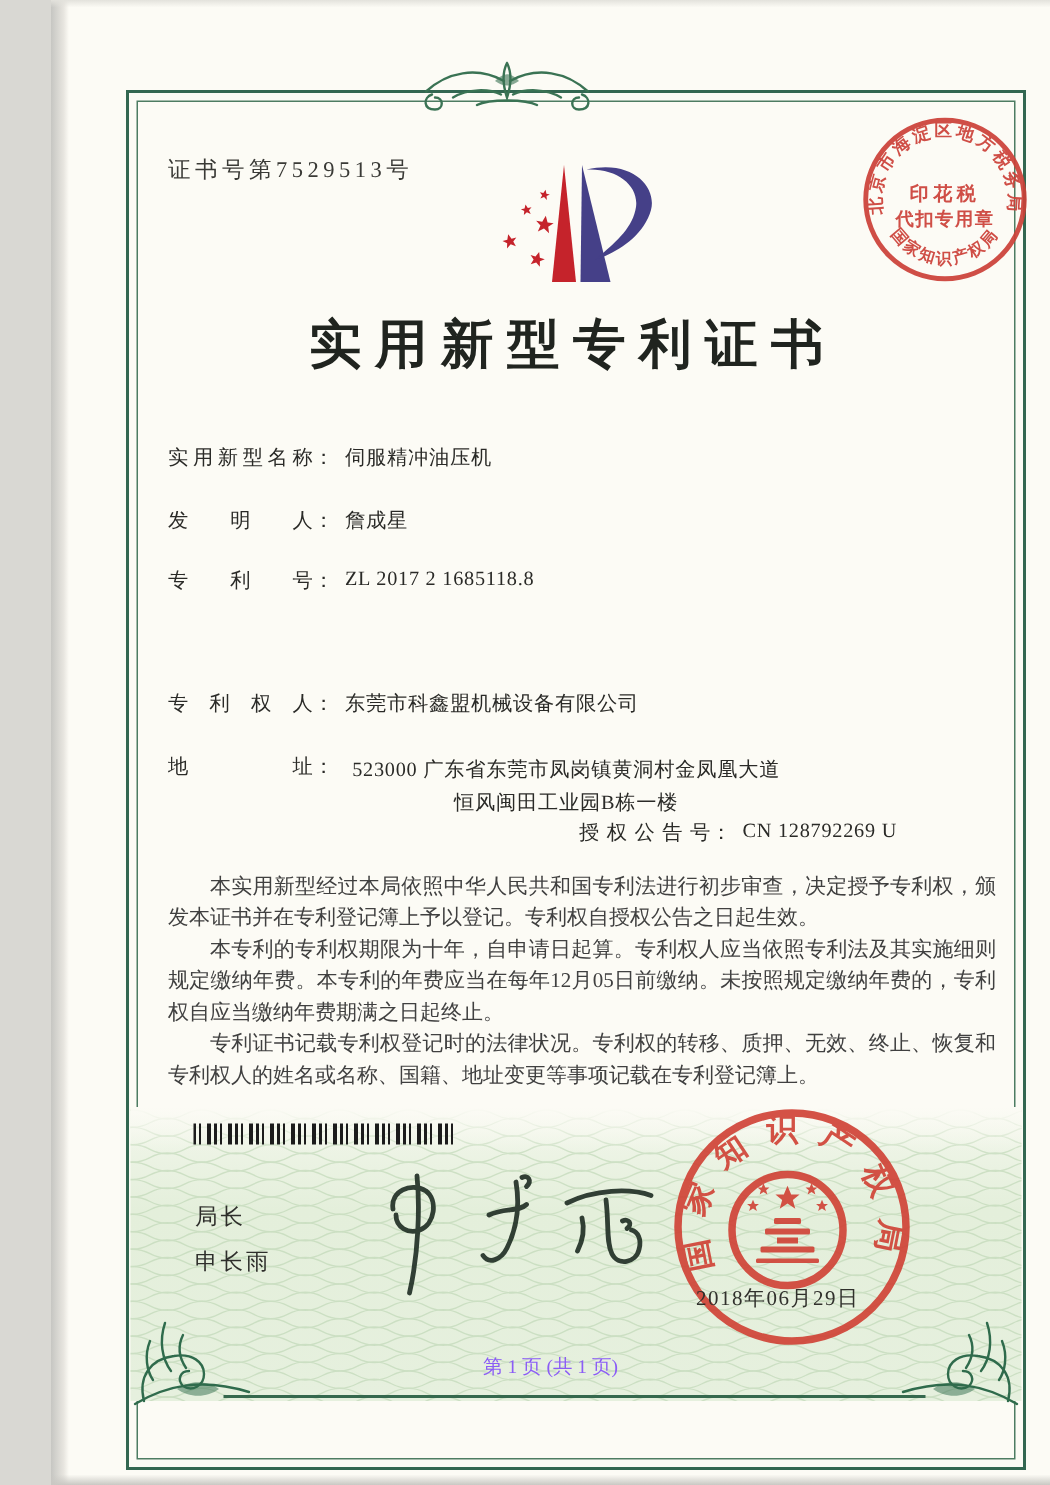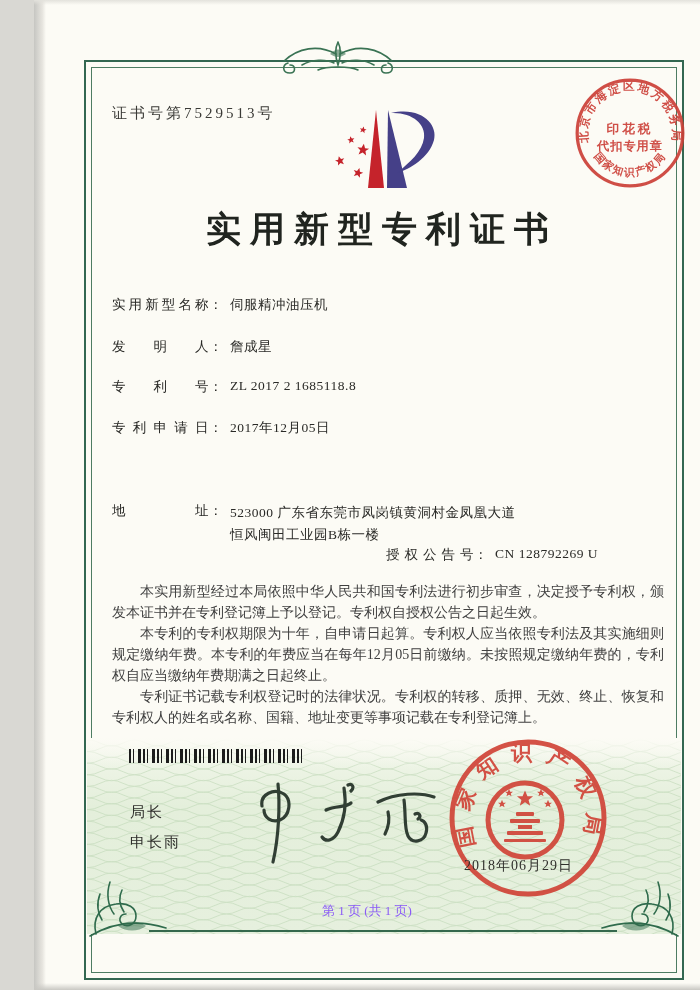--- a/index.html
+++ b/index.html
@@ -20,21 +20,21 @@
   .border-inner{position:absolute;left:57px;top:67px;width:586px;height:906px;
     border:1px solid #4d7c62;box-sizing:border-box;}
   .cert-no{position:absolute;left:78px;top:104px;font-size:15px;letter-spacing:3px;color:#3a3a36;}
   .title{position:absolute;left:0;top:206px;width:696px;text-align:center;
     font-size:35px;font-weight:bold;letter-spacing:9px;color:#20241f;}
   .row{position:absolute;left:78px;font-size:13.5px;color:#2a2a27;letter-spacing:.5px;white-space:nowrap;}
   .row .lab{display:inline-block;width:97px;text-align:justify;text-align-last:justify;vertical-align:top;}
   .row .colon{display:inline-block;vertical-align:top;}
   .row .val{display:inline-block;vertical-align:top;margin-left:7px;}
   .r1{top:296px}.r2{top:338px}.r3{top:378px}.r4{top:419px}.r5{top:460px}.r6{top:502px}.r7{top:546px}
-  .r6 .val{white-space:normal;width:295px;line-height:22px;}
+  .r6 .val{white-space:normal;width:295px;line-height:22px;text-align:center;}
   .grant-no{position:absolute;left:352px;top:546px;font-size:13.5px;color:#2a2a27;letter-spacing:.5px;}
   .grant-no .lab{display:inline-block;width:88px;text-align:justify;text-align-last:justify;vertical-align:top;}
   .grant-no .val{display:inline-block;vertical-align:top;margin-left:7px;}
   .body-text{position:absolute;left:78px;top:581px;width:552px;font-size:14px;line-height:21px;
     text-align:justify;color:#404040;}
   .body-text p{margin:0;text-indent:2em;}
   
   .panel{position:absolute;left:53px;top:738px;width:594px;height:196px;
     background:linear-gradient(180deg,#f3f7ec,#e4efdb 35%,#e6f0de);}
   .panel-fade{position:absolute;left:0;top:0;width:594px;height:30px;
@@ -111,22 +111,22 @@
 
   <div class="row r2">
     <span class="lab">发明人</span><span class="colon">：</span><span class="val">詹成星</span>
   </div>
   <div class="row r1">
     <span class="lab">实用新型名称</span><span class="colon">：</span><span class="val">伺服精冲油压机</span>
   </div>
   <div class="row r3">
     <span class="lab">专利号</span><span class="colon">：</span><span class="val">ZL 2017 2 1685118.8</span>
   </div>
-  <div class="row r4">
-    <span class="lab">专利申请日</span><span class="colon">：</span><span class="val">2017年12月05日</span>
+  <div class="row r5">
+    <span class="lab">专利权人</span><span class="colon">：</span><span class="val">东莞市科鑫盟机械设备有限公司</span>
   </div>
   <div class="row r6">
     <span class="lab">地址</span><span class="colon">：</span><span class="val">523000 广东省东莞市凤岗镇黄洞村金凤凰大道恒风闽田工业园B栋一楼</span>
   </div>
   <div class="grant-no">
     <span class="lab">授权公告号</span><span class="colon">：</span><span class="val">CN 128792269 U</span>
   </div>
 
   <div class="body-text">
     <p>本实用新型经过本局依照中华人民共和国专利法进行初步审查，决定授予专利权，颁发本证书并在专利登记簿上予以登记。专利权自授权公告之日起生效。</p>

